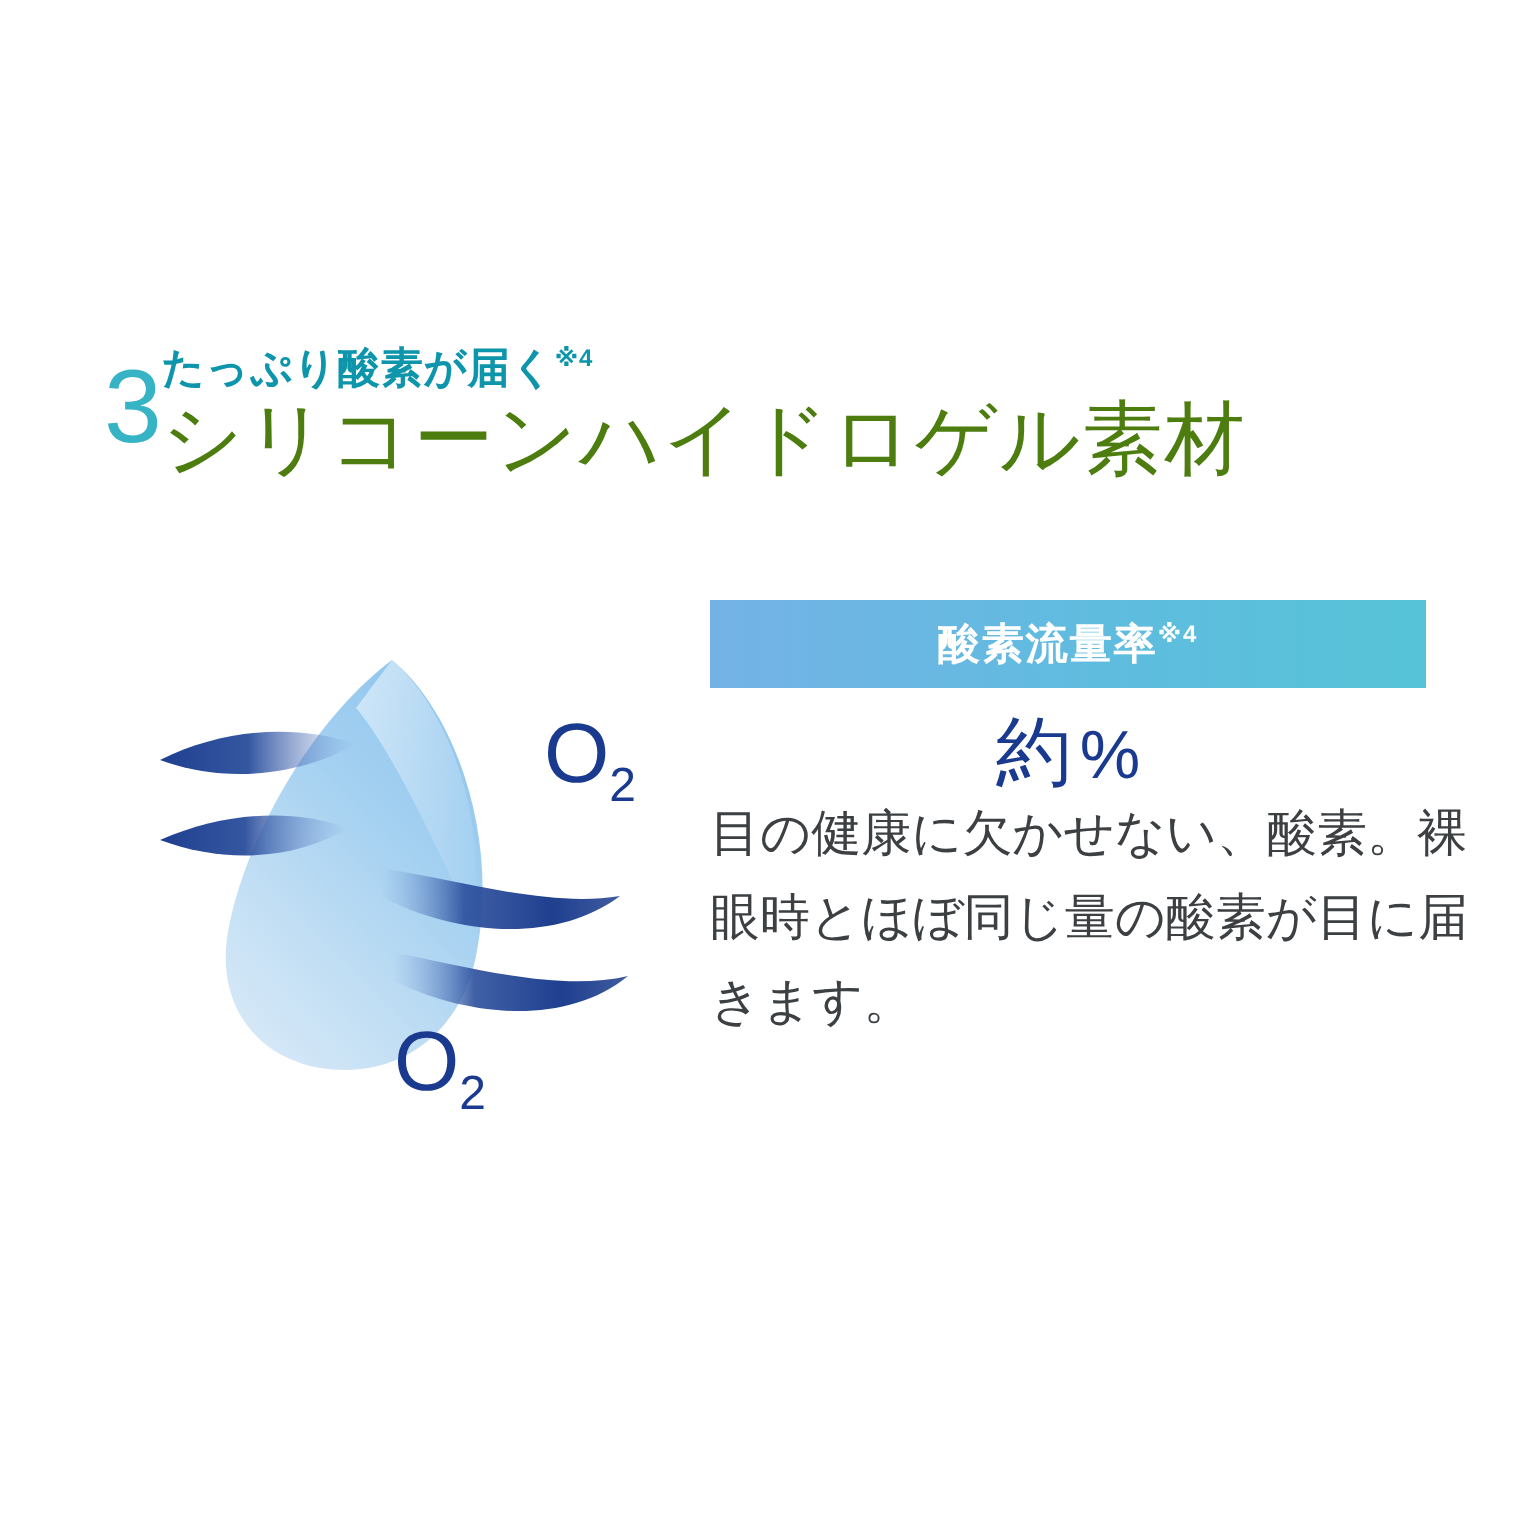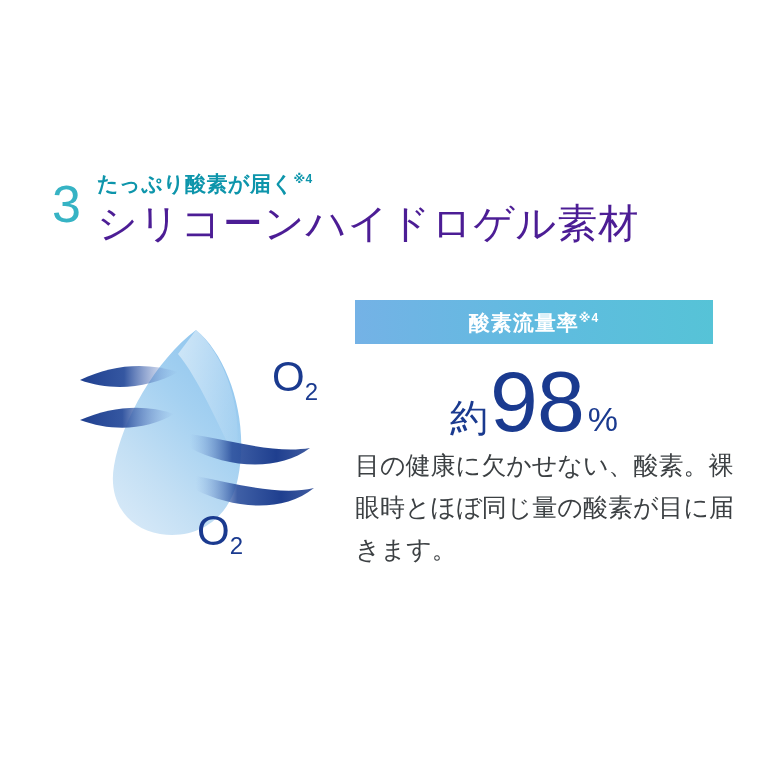--- a/index.html
+++ b/index.html
@@ -33,21 +33,20 @@
   .step-number {
     font-size: 52px;
     line-height: 52px;
     color: #36b3c4;
     font-weight: 300;
     margin-top: 12px;
     letter-spacing: 0;
   }
 
   .header-text {
-    margin-left: 16px;
     display: flex;
     flex-direction: column;
   }
 
   .subtitle {
     font-size: 21px;
     line-height: 26px;
     color: #0d95ab;
     font-weight: 700;
     letter-spacing: 0.5px;
@@ -55,25 +54,26 @@
   }
   .subtitle .sup {
     font-size: 12px;
     vertical-align: super;
     font-weight: 700;
   }
 
   .main-title {
     font-size: 40px;
     line-height: 48px;
-    color: #4c1d95;
+    color: #4d7c0f;
     font-weight: 400;
     letter-spacing: 1px;
     white-space: nowrap;
     margin-top: 2px;
+    font-family: Liberation Mono, monospace;
   }
 
   
   .lens-figure {
     position: absolute;
     left: 78px;
     top: 328px;
     width: 280px;
     height: 250px;
   }
@@ -229,20 +229,19 @@
   </div>
 
   <div class="right-col">
 
     <div class="rate-banner">
       <div class="rate-banner-label"><span>酸素流量率</span><span class="sup">※4</span></div>
     </div>
 
     <div class="rate-value">
       <span class="rate-approx">約</span>
-      <span class="rate-number">98</span>
       <span class="rate-percent">%</span>
     </div>
 
     <div class="body-text">目の健康に欠かせない、酸素。裸眼時とほぼ同じ量の酸素が目に届きます。</div>
   </div>
 
 </div>
 
 </body></html>

